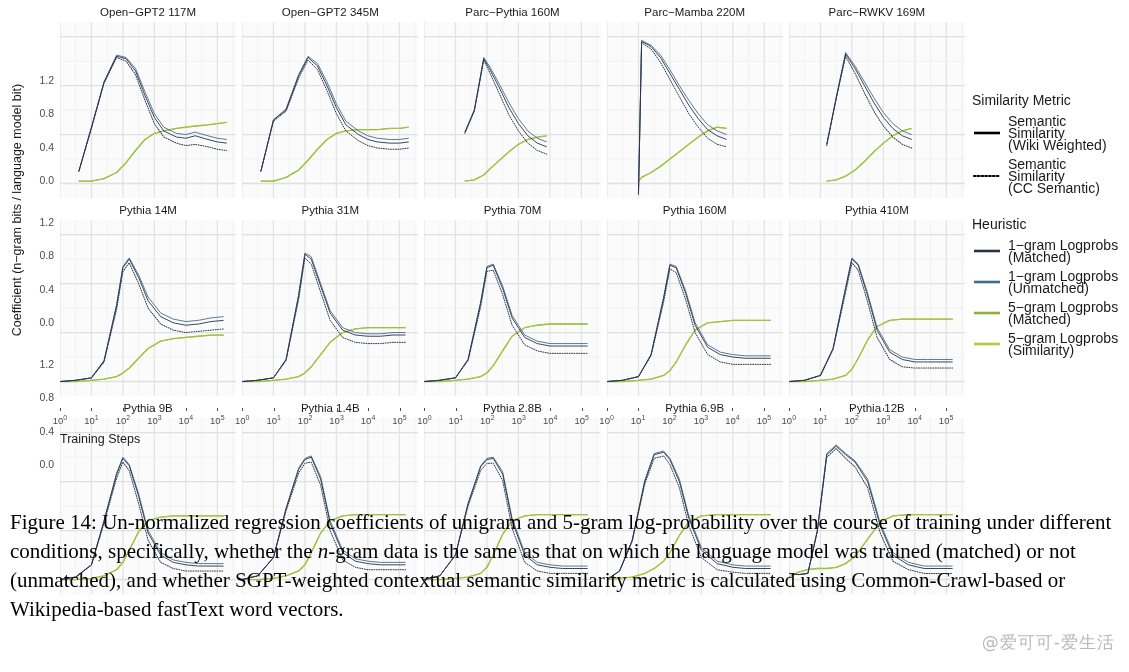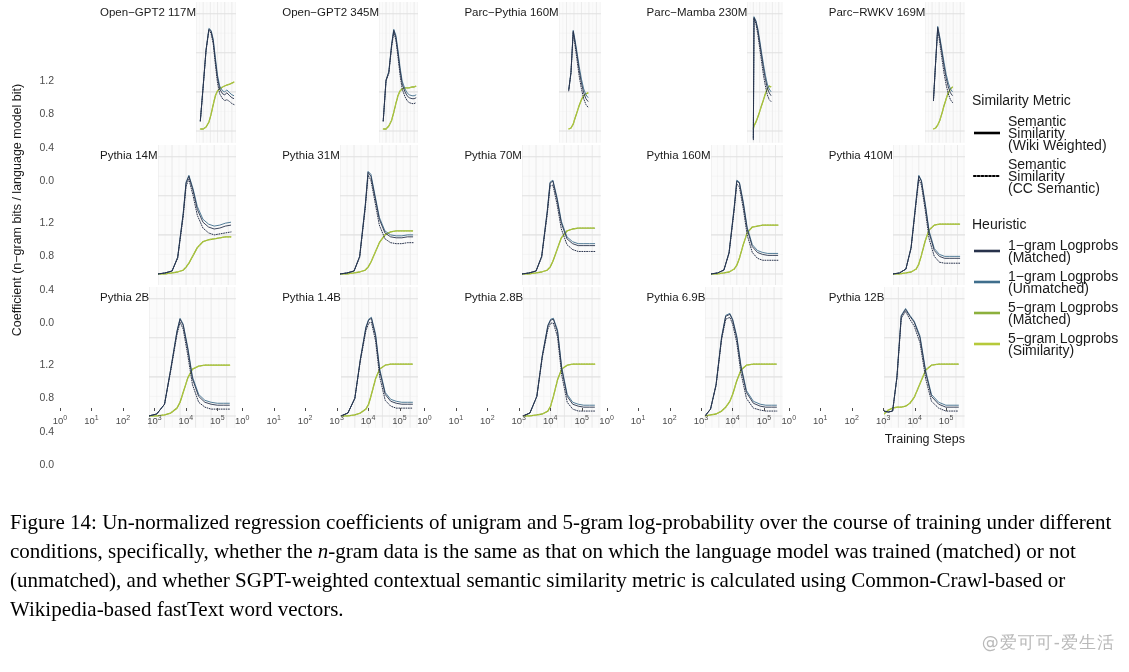--- a/index.html
+++ b/index.html
@@ -41,21 +41,21 @@
     font-size: 12.5px;
     color: #1a1a1a;
   }
 
   
   #x-axis-title {
     position: absolute;
     left: 60px;
     top: 432px;
     width: 905px;
-    text-align: right;
+    text-align: left;
     font-size: 12.5px;
     color: #1a1a1a;
   }
 
   
   #panel-grid {
     position: absolute;
     left: 60px;
     top: 2px;
     width: 905px;
@@ -63,22 +63,21 @@
     display: grid;
     grid-template-rows: repeat(3, 1fr);
     grid-template-columns: repeat(5, 1fr);
     column-gap: 6px;
     row-gap: 2px;
   }
 
   .panel {
     position: relative;
     display: flex;
-    flex-direction: row;
-    margin-left: 40px;
+    flex-direction: column;
   }
   .panel-title {
     height: 20px;
     line-height: 20px;
     text-align: center;
     font-size: 11.5px;
     color: #1a1a1a;
     white-space: nowrap;
   }
   .panel-body {
@@ -316,21 +315,21 @@
             <line x1="0" y1="8.33" x2="100" y2="8.33" stroke="#e0e0e0" stroke-width="0.75"></line>
             <path d="M23.21 90.28 L28.57 89.58 L33.93 86.81 L37.50 83.33 L42.86 78.47 L48.21 73.61 L53.57 69.44 L58.93 66.67 L64.29 65.28 L69.64 64.58" fill="none" stroke="#8cb03c" stroke-width="1.3" vector-effect="non-scaling-stroke" stroke-linejoin="round"></path>
             <path d="M23.21 90.28 L28.57 89.58 L33.93 86.81 L37.50 83.33 L42.86 78.47 L48.21 73.61 L53.57 69.44 L58.93 66.67 L64.29 65.28 L69.64 64.58" fill="none" stroke="#b6c93a" stroke-width="1.1" vector-effect="non-scaling-stroke" stroke-dasharray="1.0 1.6" stroke-linecap="round"></path>
             <path d="M23.21 62.50 L28.57 50.00 L33.93 20.14 L37.50 25.69 L42.86 35.42 L48.21 45.83 L53.57 54.86 L58.93 61.81 L64.29 65.97 L69.64 68.06" fill="none" stroke="#3f6e8c" stroke-width="0.9" vector-effect="non-scaling-stroke" stroke-linejoin="round"></path>
             <path d="M23.21 62.50 L28.57 50.00 L33.93 20.83 L37.50 27.08 L42.86 37.50 L48.21 48.61 L53.57 57.64 L58.93 64.58 L64.29 68.75 L69.64 70.83" fill="none" stroke="#28324b" stroke-width="0.9" vector-effect="non-scaling-stroke" stroke-linejoin="round"></path>
             <path d="M23.21 63.19 L28.57 50.69 L33.93 21.53 L37.50 29.17 L42.86 40.97 L48.21 52.78 L53.57 61.81 L58.93 68.75 L64.29 72.92 L69.64 75.00" fill="none" stroke="#28324b" stroke-width="1" vector-effect="non-scaling-stroke" stroke-dasharray="0.9 1.5" stroke-linecap="round"></path>
           </svg>
         </div>
       </div>
       <div class="panel">
-        <div class="panel-title">Parc−Mamba 230M</div>
+        <div class="panel-title">Parc−Mamba 220M</div>
         <div class="panel-body">
           <svg viewBox="0 0 100 100" preserveAspectRatio="none">
             <line x1="8.93" y1="0" x2="8.93" y2="100" stroke="#ededed" stroke-width="0.35"></line>
             <line x1="26.79" y1="0" x2="26.79" y2="100" stroke="#ededed" stroke-width="0.35"></line>
             <line x1="44.64" y1="0" x2="44.64" y2="100" stroke="#ededed" stroke-width="0.35"></line>
             <line x1="62.50" y1="0" x2="62.50" y2="100" stroke="#ededed" stroke-width="0.35"></line>
             <line x1="80.36" y1="0" x2="80.36" y2="100" stroke="#ededed" stroke-width="0.35"></line>
             <line x1="98.21" y1="0" x2="98.21" y2="100" stroke="#ededed" stroke-width="0.35"></line>
             <line x1="0.00" y1="0" x2="0.00" y2="100" stroke="#e3e3e3" stroke-width="0.7"></line>
             <line x1="17.86" y1="0" x2="17.86" y2="100" stroke="#e3e3e3" stroke-width="0.7"></line>
@@ -533,21 +532,21 @@
             <line x1="0" y1="8.33" x2="100" y2="8.33" stroke="#e0e0e0" stroke-width="0.75"></line>
             <path d="M0.00 91.67 L8.93 91.67 L17.86 90.97 L25.00 90.28 L32.14 88.19 L35.71 84.72 L39.29 78.47 L44.64 68.06 L50.00 60.42 L57.14 56.94 L64.29 56.25 L71.43 56.25 L78.57 56.25 L85.71 56.25 L92.86 56.25" fill="none" stroke="#8cb03c" stroke-width="1.3" vector-effect="non-scaling-stroke" stroke-linejoin="round"></path>
             <path d="M0.00 91.67 L8.93 91.67 L17.86 90.97 L25.00 90.28 L32.14 88.19 L35.71 84.72 L39.29 78.47 L44.64 68.06 L50.00 60.42 L57.14 56.94 L64.29 56.25 L71.43 56.25 L78.57 56.25 L85.71 56.25 L92.86 56.25" fill="none" stroke="#b6c93a" stroke-width="1.1" vector-effect="non-scaling-stroke" stroke-dasharray="1.0 1.6" stroke-linecap="round"></path>
             <path d="M0.00 91.67 L8.93 90.97 L17.86 88.19 L25.00 72.92 L32.14 38.19 L35.71 21.53 L39.29 25.00 L44.64 41.67 L50.00 61.11 L57.14 73.61 L64.29 77.78 L71.43 79.17 L78.57 79.17 L85.71 79.17 L92.86 79.17" fill="none" stroke="#3f6e8c" stroke-width="0.9" vector-effect="non-scaling-stroke" stroke-linejoin="round"></path>
             <path d="M0.00 91.67 L8.93 90.97 L17.86 88.19 L25.00 72.92 L32.14 38.89 L35.71 22.22 L39.29 25.69 L44.64 43.06 L50.00 62.50 L57.14 75.00 L64.29 79.17 L71.43 80.56 L78.57 80.56 L85.71 80.56 L92.86 80.56" fill="none" stroke="#28324b" stroke-width="0.9" vector-effect="non-scaling-stroke" stroke-linejoin="round"></path>
             <path d="M0.00 91.67 L8.93 90.97 L17.86 88.19 L25.00 73.61 L32.14 40.97 L35.71 24.31 L39.29 28.47 L44.64 46.53 L50.00 66.67 L57.14 79.17 L64.29 83.33 L71.43 84.03 L78.57 84.03 L85.71 84.03 L92.86 84.03" fill="none" stroke="#28324b" stroke-width="1" vector-effect="non-scaling-stroke" stroke-dasharray="0.9 1.5" stroke-linecap="round"></path>
           </svg>
         </div>
       </div>
       <div class="panel">
-        <div class="panel-title">Pythia 2B</div>
+        <div class="panel-title">Pythia 9B</div>
         <div class="panel-body">
           <svg viewBox="0 0 100 100" preserveAspectRatio="none">
             <line x1="8.93" y1="0" x2="8.93" y2="100" stroke="#ededed" stroke-width="0.35"></line>
             <line x1="26.79" y1="0" x2="26.79" y2="100" stroke="#ededed" stroke-width="0.35"></line>
             <line x1="44.64" y1="0" x2="44.64" y2="100" stroke="#ededed" stroke-width="0.35"></line>
             <line x1="62.50" y1="0" x2="62.50" y2="100" stroke="#ededed" stroke-width="0.35"></line>
             <line x1="80.36" y1="0" x2="80.36" y2="100" stroke="#ededed" stroke-width="0.35"></line>
             <line x1="98.21" y1="0" x2="98.21" y2="100" stroke="#ededed" stroke-width="0.35"></line>
             <line x1="0.00" y1="0" x2="0.00" y2="100" stroke="#e3e3e3" stroke-width="0.7"></line>
             <line x1="17.86" y1="0" x2="17.86" y2="100" stroke="#e3e3e3" stroke-width="0.7"></line>

